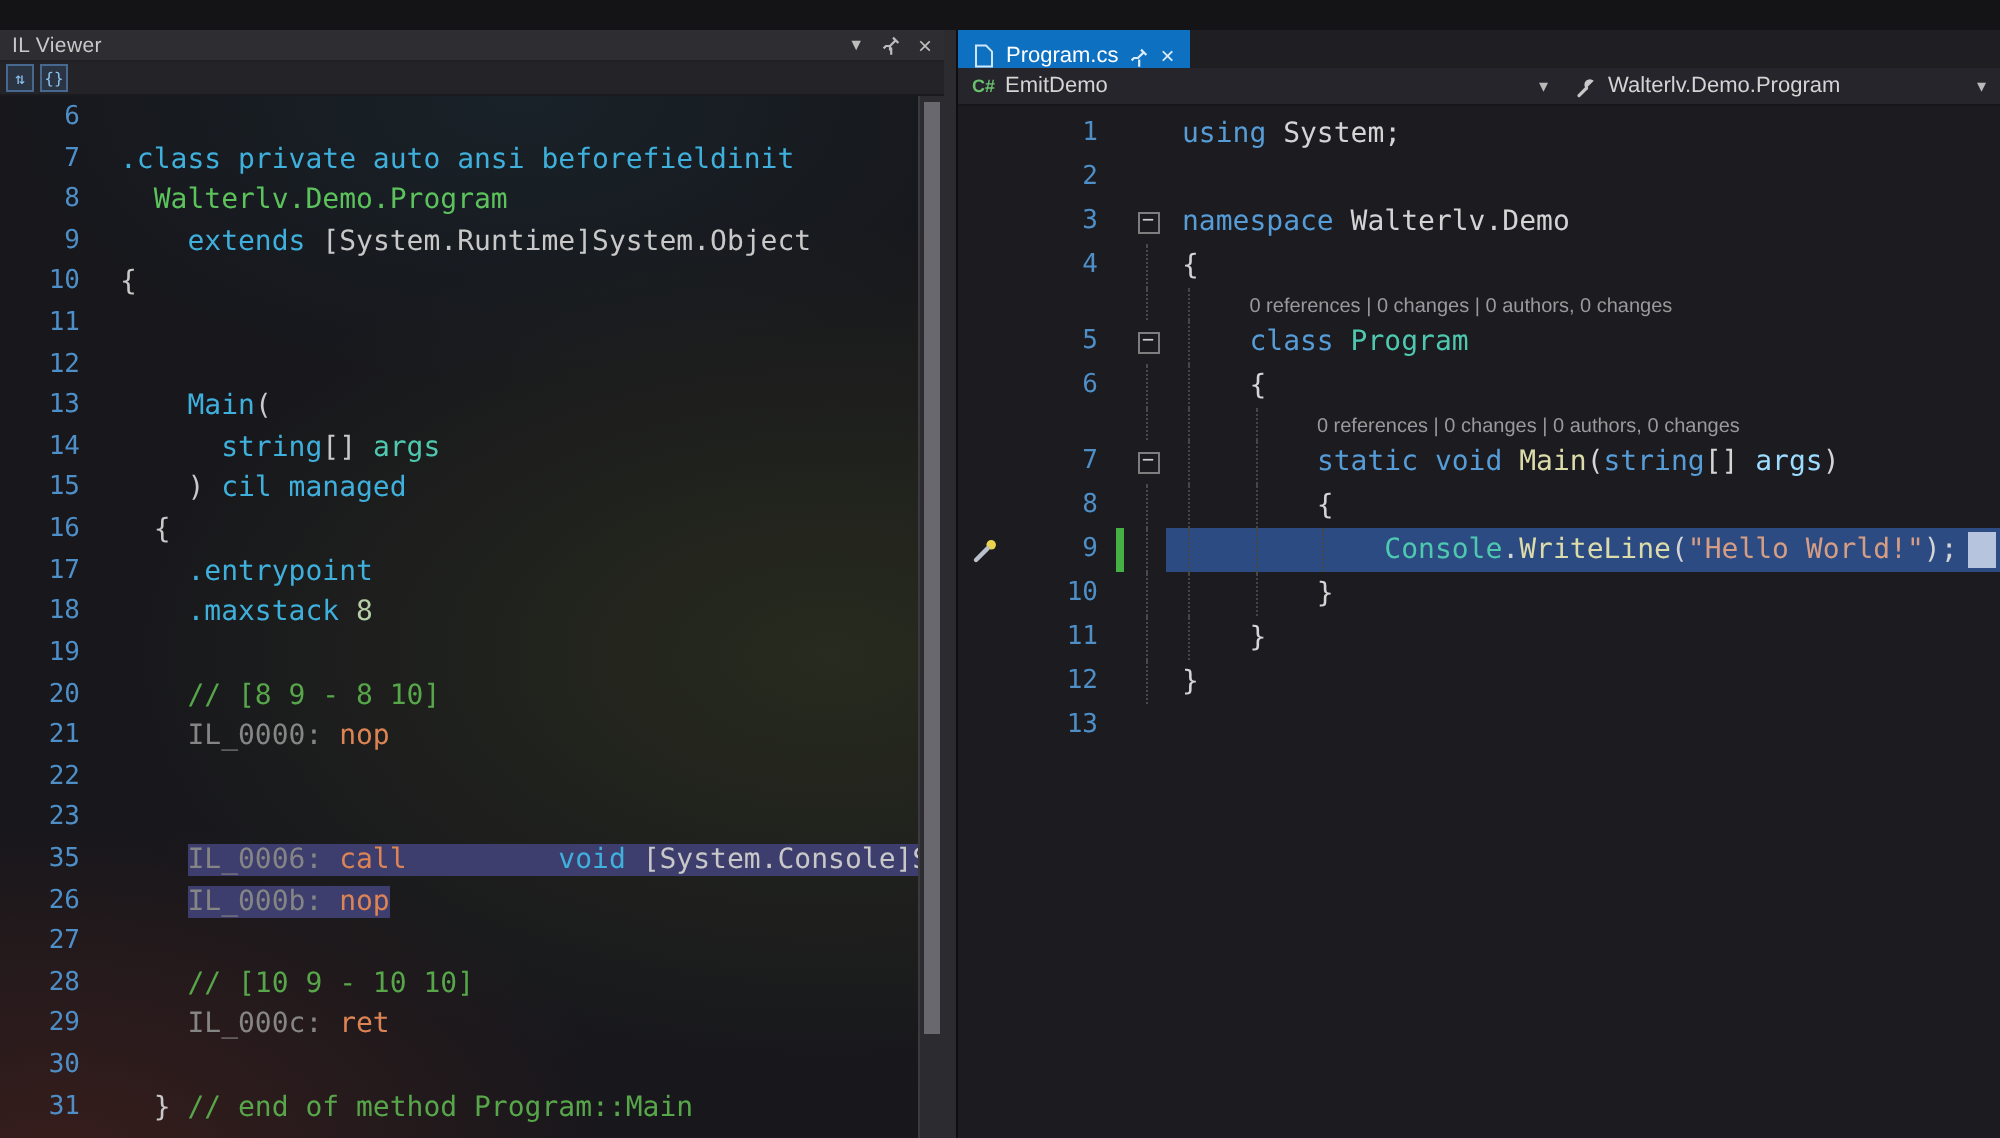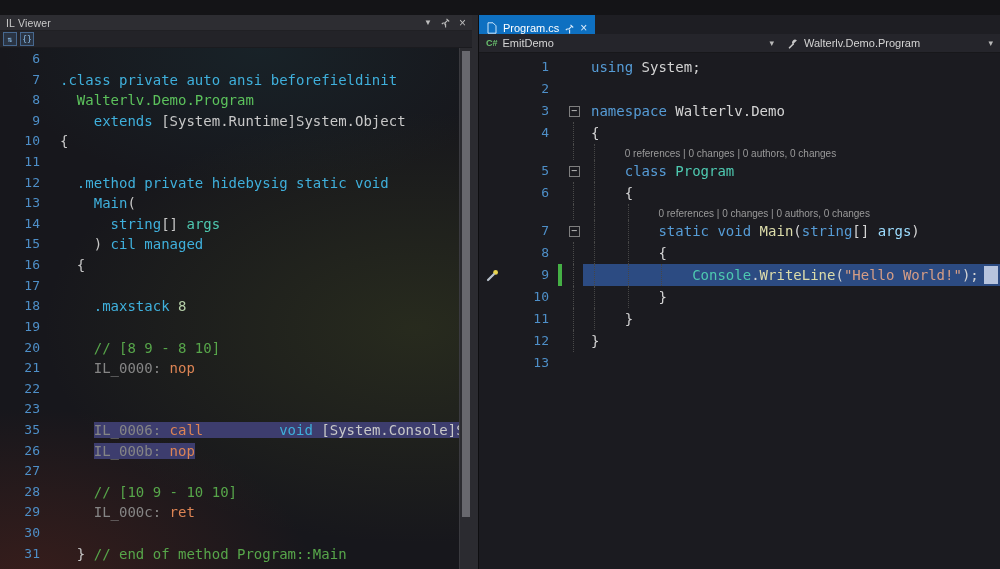--- a/index.html
+++ b/index.html
@@ -94,26 +94,26 @@
       <span class="tool-btn">⇅</span>
       <span class="tool-btn">{}</span>
     </div>
     <div class="il-code" id="il-lines">
         <div class="il-row"><span class="il-ln">6</span><span class="il-codeline"></span></div>
         <div class="il-row"><span class="il-ln">7</span><span class="il-codeline"><span class="c-kw">.class private auto ansi beforefieldinit</span></span></div>
         <div class="il-row"><span class="il-ln">8</span><span class="il-codeline"><span class="c-pl">  </span><span class="c-ty">Walterlv.Demo.Program</span></span></div>
         <div class="il-row"><span class="il-ln">9</span><span class="il-codeline"><span class="c-pl">    </span><span class="c-kw">extends </span><span class="c-pl">[System.Runtime]System.Object</span></span></div>
         <div class="il-row"><span class="il-ln">10</span><span class="il-codeline"><span class="c-pl">{</span></span></div>
         <div class="il-row"><span class="il-ln">11</span><span class="il-codeline"></span></div>
-        <div class="il-row"><span class="il-ln">12</span><span class="il-codeline"><span class="c-pl">  </span><span class="c-kw">.method private hidebysig static void</span></span></div>
+        <div class="il-row"><span class="il-ln">12</span><span class="il-codeline"><span class="c-pl">  </span></span></div>
         <div class="il-row"><span class="il-ln">13</span><span class="il-codeline"><span class="c-pl">    </span><span class="c-kw">Main</span><span class="c-pl">(</span></span></div>
         <div class="il-row"><span class="il-ln">14</span><span class="il-codeline"><span class="c-pl">      </span><span class="c-kw">string</span><span class="c-pl">[] </span><span class="c-prm">args</span></span></div>
         <div class="il-row"><span class="il-ln">15</span><span class="il-codeline"><span class="c-pl">    ) </span><span class="c-kw">cil managed</span></span></div>
         <div class="il-row"><span class="il-ln">16</span><span class="il-codeline"><span class="c-pl">  {</span></span></div>
-        <div class="il-row"><span class="il-ln">17</span></div>
+        <div class="il-row"><span class="il-ln">17</span><span class="il-codeline"><span class="c-pl">    </span><span class="c-kw">.entrypoint</span></span></div>
         <div class="il-row"><span class="il-ln">18</span><span class="il-codeline"><span class="c-pl">    </span><span class="c-kw">.maxstack </span><span class="c-nu">8</span></span></div>
         <div class="il-row"><span class="il-ln">19</span><span class="il-codeline"></span></div>
         <div class="il-row"><span class="il-ln">20</span><span class="il-codeline"><span class="c-pl">    </span><span class="c-cm">// [8 9 - 8 10]</span></span></div>
         <div class="il-row"><span class="il-ln">21</span><span class="il-codeline"><span class="c-pl">    </span><span class="c-lb">IL_0000: </span><span class="c-op">nop</span></span></div>
         <div class="il-row"><span class="il-ln">22</span><span class="il-codeline"></span></div>
         <div class="il-row"><span class="il-ln">23</span></div>
         <div class="il-row"><span class="il-ln">35</span><span class="il-codeline"><span class="c-pl">    </span><span class="c-lb sel">IL_0006: </span><span class="c-op sel">call</span><span class="c-pl sel">         </span><span class="c-kw sel">void </span><span class="c-pl sel">[System.Console]S</span></span></div>
         <div class="il-row"><span class="il-ln">26</span><span class="il-codeline"><span class="c-pl">    </span><span class="c-lb sel">IL_000b: </span><span class="c-op sel">nop</span></span></div>
         <div class="il-row"><span class="il-ln">27</span><span class="il-codeline"></span></div>
         <div class="il-row"><span class="il-ln">28</span><span class="il-codeline"><span class="c-pl">    </span><span class="c-cm">// [10 9 - 10 10]</span></span></div>

